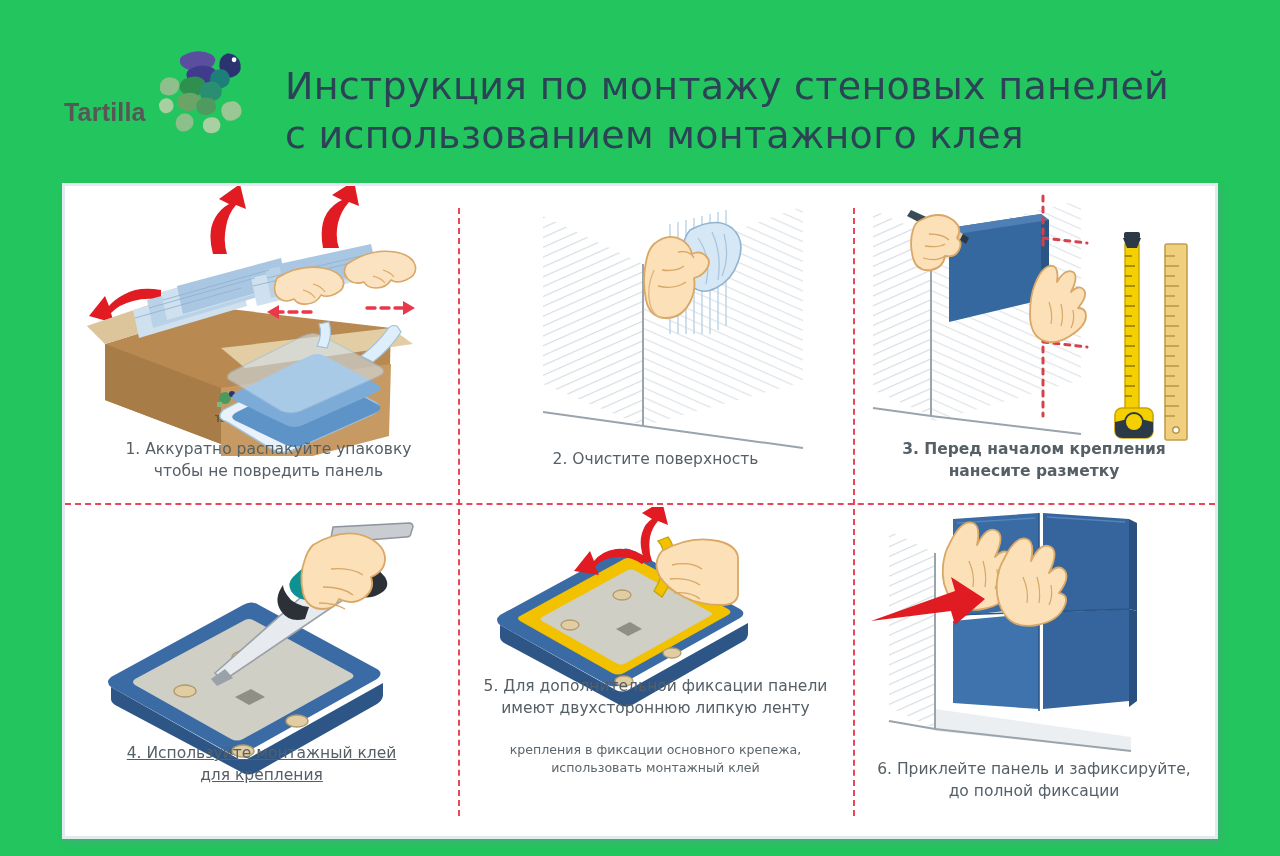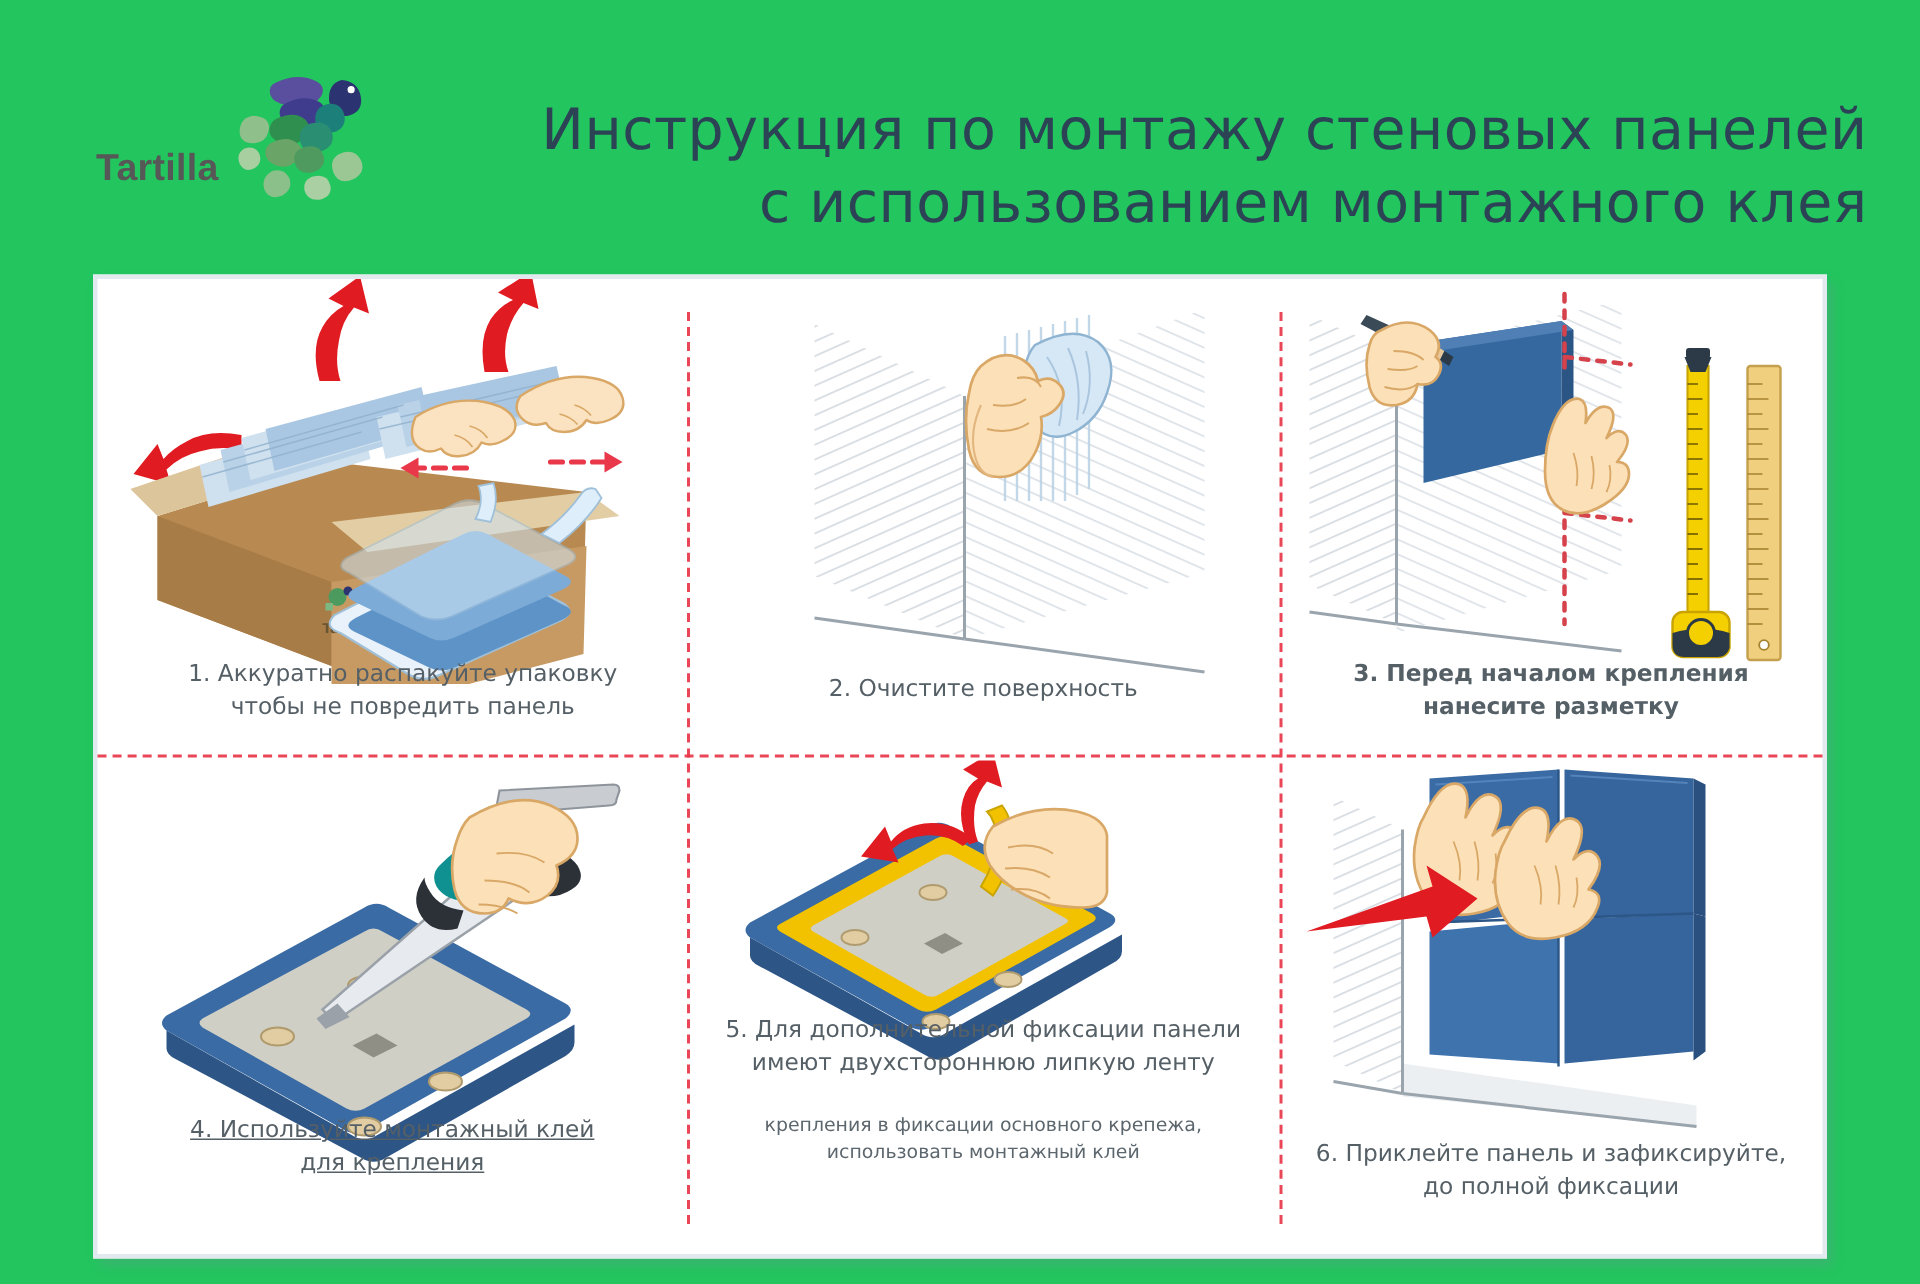--- a/index.html
+++ b/index.html
@@ -19,21 +19,21 @@
   }
   .brand-name {
     font-size: 25px; font-weight: bold; color: #575757;
     letter-spacing: .2px; padding-top: 44px;
     font-family: "Liberation Sans", sans-serif;
   }
   .brand-logo { width: 92px; height: 88px; display: block; }
 
   .title-block {
     position: absolute; left: 285px; top: 62px; width: 960px;
-    text-align: right; color: #2c4356;
+    text-align: left; color: #2c4356;
     font-size: 38px; line-height: 1.28; font-weight: 400;
     letter-spacing: .3px;
     font-family: "DejaVu Sans", sans-serif;
   }
   .title-line2 { display: block; }
 
   
   .frame {
     position: absolute; left: 62px; top: 183px;
     width: 1156px; height: 656px;

